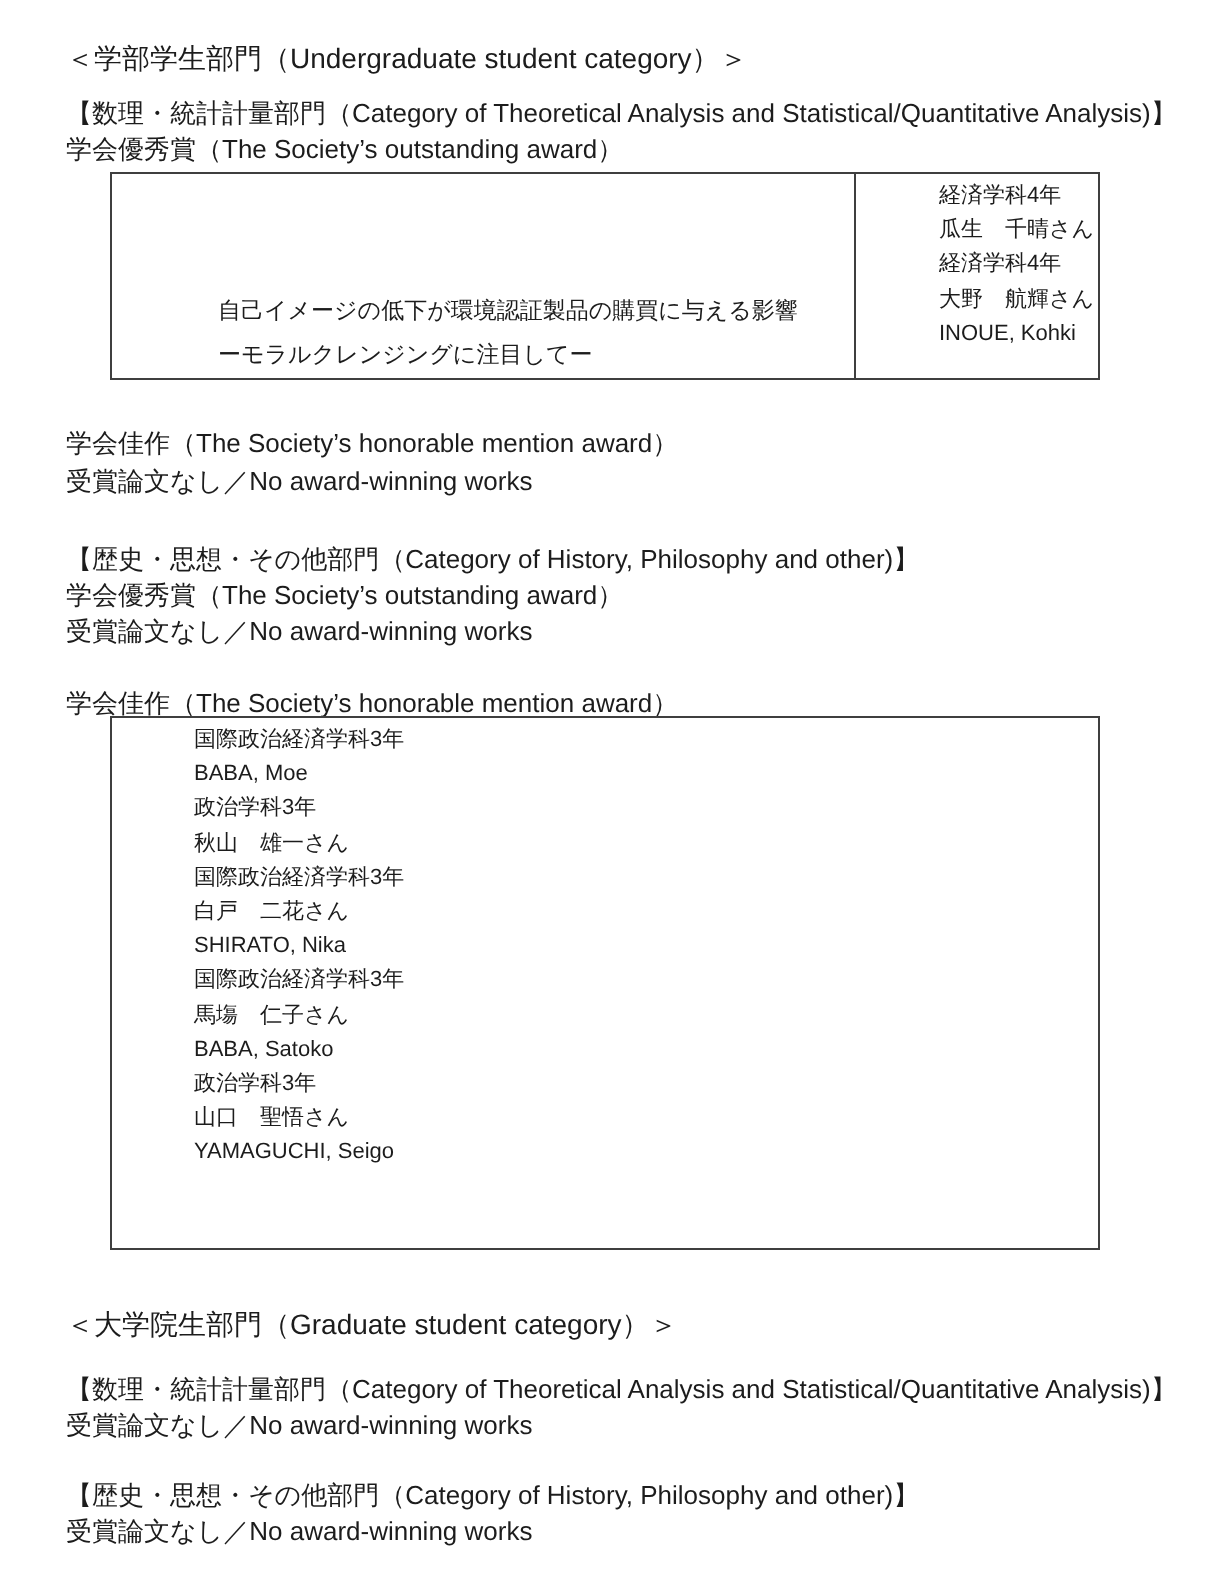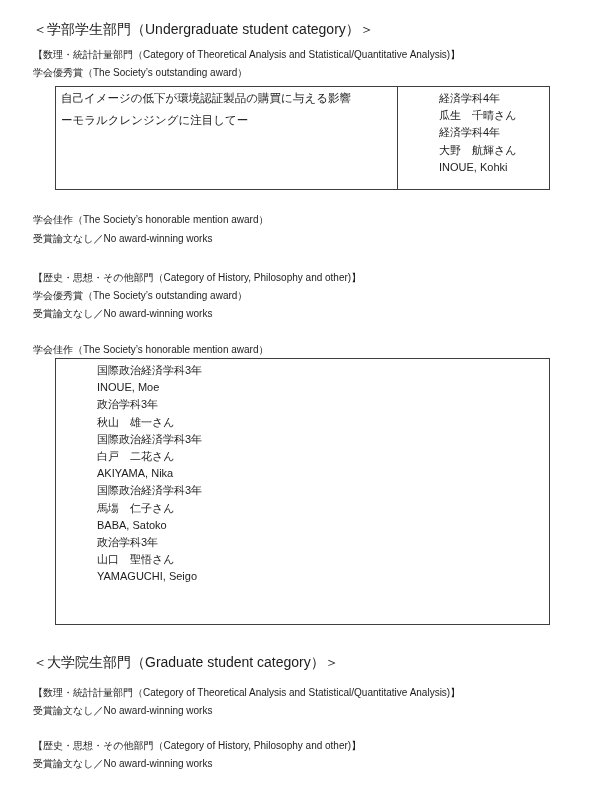--- a/index.html
+++ b/index.html
@@ -19,41 +19,42 @@
   .abs {
     position: absolute;
     left: 33px;
     white-space: nowrap;
   }
   .h-main {
     font-size: 14px;
     font-weight: normal;
   }
   .body-line {
-    font-size: 10px;
+    font-size: 13px;
   }
   .tbl {
     position: absolute;
     left: 55px;
     width: 495px;
     box-sizing: border-box;
     border: 1px solid #3f3f3f;
     display: flex;
     background: #ffffff;
   }
   .cell-title {
     width: 342px;
     box-sizing: border-box;
     border-right: 1px solid #3f3f3f;
     display: flex;
     flex-direction: column;
-    justify-content: flex-start;
+    justify-content: flex-end;
     padding-left: 5px;
     font-size: 11.5px;
     line-height: 22px;
+    margin-left: 48px;
   }
   .cell-authors {
     flex: 1;
     box-sizing: border-box;
     padding: 3px 2px 0 6px;
     font-size: 11px;
     line-height: 17.2px;
     margin-left: 35px;
   }
   .author-line { white-space: nowrap; }
@@ -91,26 +92,26 @@
 
   <div class="abs body-line" style="top:289px">学会優秀賞（The Society’s outstanding award）</div>
 
   <div class="abs body-line" style="top:307px">受賞論文なし／No award-winning works</div>
 
   <div class="abs body-line" style="top:343px">学会佳作（The Society’s honorable mention award）</div>
 
   <div class="tbl" style="top:358px;height:267px">
     <div class="cell-authors">
       <div class="author-line">国際政治経済学科3年</div>
-      <div class="author-line">INOUE, Moe</div>
+      <div class="author-line">BABA, Moe</div>
       <div class="author-line">政治学科3年</div>
       <div class="author-line">秋山　雄一さん</div>
       <div class="author-line">国際政治経済学科3年</div>
       <div class="author-line">白戸　二花さん</div>
-      <div class="author-line">AKIYAMA, Nika</div>
+      <div class="author-line">SHIRATO, Nika</div>
       <div class="author-line">国際政治経済学科3年</div>
       <div class="author-line">馬塲　仁子さん</div>
       <div class="author-line">BABA, Satoko</div>
       <div class="author-line">政治学科3年</div>
       <div class="author-line">山口　聖悟さん</div>
       <div class="author-line">YAMAGUCHI, Seigo</div>
     </div>
   </div>
 
   <div class="abs h-main" style="top:654px">＜大学院生部門（Graduate student category）＞</div>

